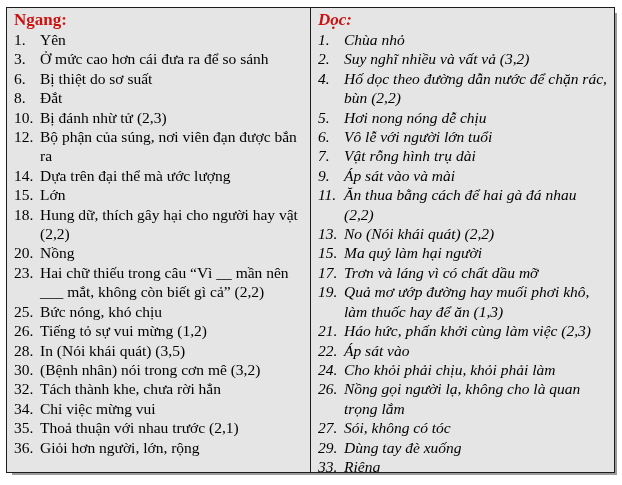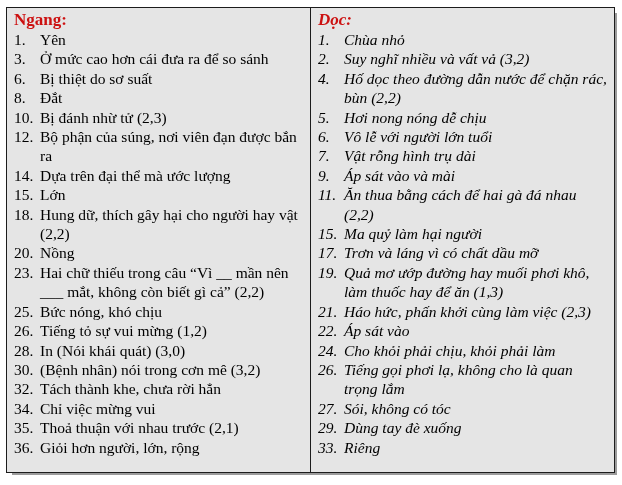--- a/index.html
+++ b/index.html
@@ -72,21 +72,21 @@
         <li class="clue">
           <span class="num">25.</span>
           <span class="txt">Bức nóng, khó chịu</span>
         </li>
         <li class="clue">
           <span class="num">26.</span>
           <span class="txt">Tiếng tỏ sự vui mừng (1,2)</span>
         </li>
         <li class="clue">
           <span class="num">28.</span>
-          <span class="txt">In (Nói khái quát) (3,0)</span>
+          <span class="txt">In (Nói khái quát) (3,5)</span>
         </li>
         <li class="clue">
           <span class="num">30.</span>
           <span class="txt">(Bệnh nhân) nói trong cơn mê (3,2)</span>
         </li>
         <li class="clue">
           <span class="num">32.</span>
           <span class="txt">Tách thành khe, chưa rời hẳn</span>
         </li>
         <li class="clue">
@@ -132,20 +132,24 @@
         </li>
         <li class="clue">
           <span class="num">9.</span>
           <span class="txt">Áp sát vào và mài</span>
         </li>
         <li class="clue">
           <span class="num">11.</span>
           <span class="txt">Ăn thua bằng cách để hai gà đá nhau (2,2)</span>
         </li>
         <li class="clue">
+          <span class="num">13.</span>
+          <span class="txt">No (Nói khái quát) (2,2)</span>
+        </li>
+        <li class="clue">
           <span class="num">15.</span>
           <span class="txt">Ma quỷ làm hại người</span>
         </li>
         <li class="clue">
           <span class="num">17.</span>
           <span class="txt">Trơn và láng vì có chất dầu mỡ</span>
         </li>
         <li class="clue">
           <span class="num">19.</span>
           <span class="txt">Quả mơ ướp đường hay muối phơi khô, làm thuốc hay để ăn (1,3)</span>
@@ -157,21 +161,21 @@
         <li class="clue">
           <span class="num">22.</span>
           <span class="txt">Áp sát vào</span>
         </li>
         <li class="clue">
           <span class="num">24.</span>
           <span class="txt">Cho khỏi phải chịu, khỏi phải làm</span>
         </li>
         <li class="clue">
           <span class="num">26.</span>
-          <span class="txt">Tiếng gọi phơi lạ, không cho là quan trọng lắm</span>
+          <span class="txt">Nồng gọi người lạ, không cho là quan trọng lắm</span>
         </li>
         <li class="clue">
           <span class="num">27.</span>
           <span class="txt">Sói, không có tóc</span>
         </li>
         <li class="clue">
           <span class="num">29.</span>
           <span class="txt">Dùng tay đè xuống</span>
         </li>
         <li class="clue">

